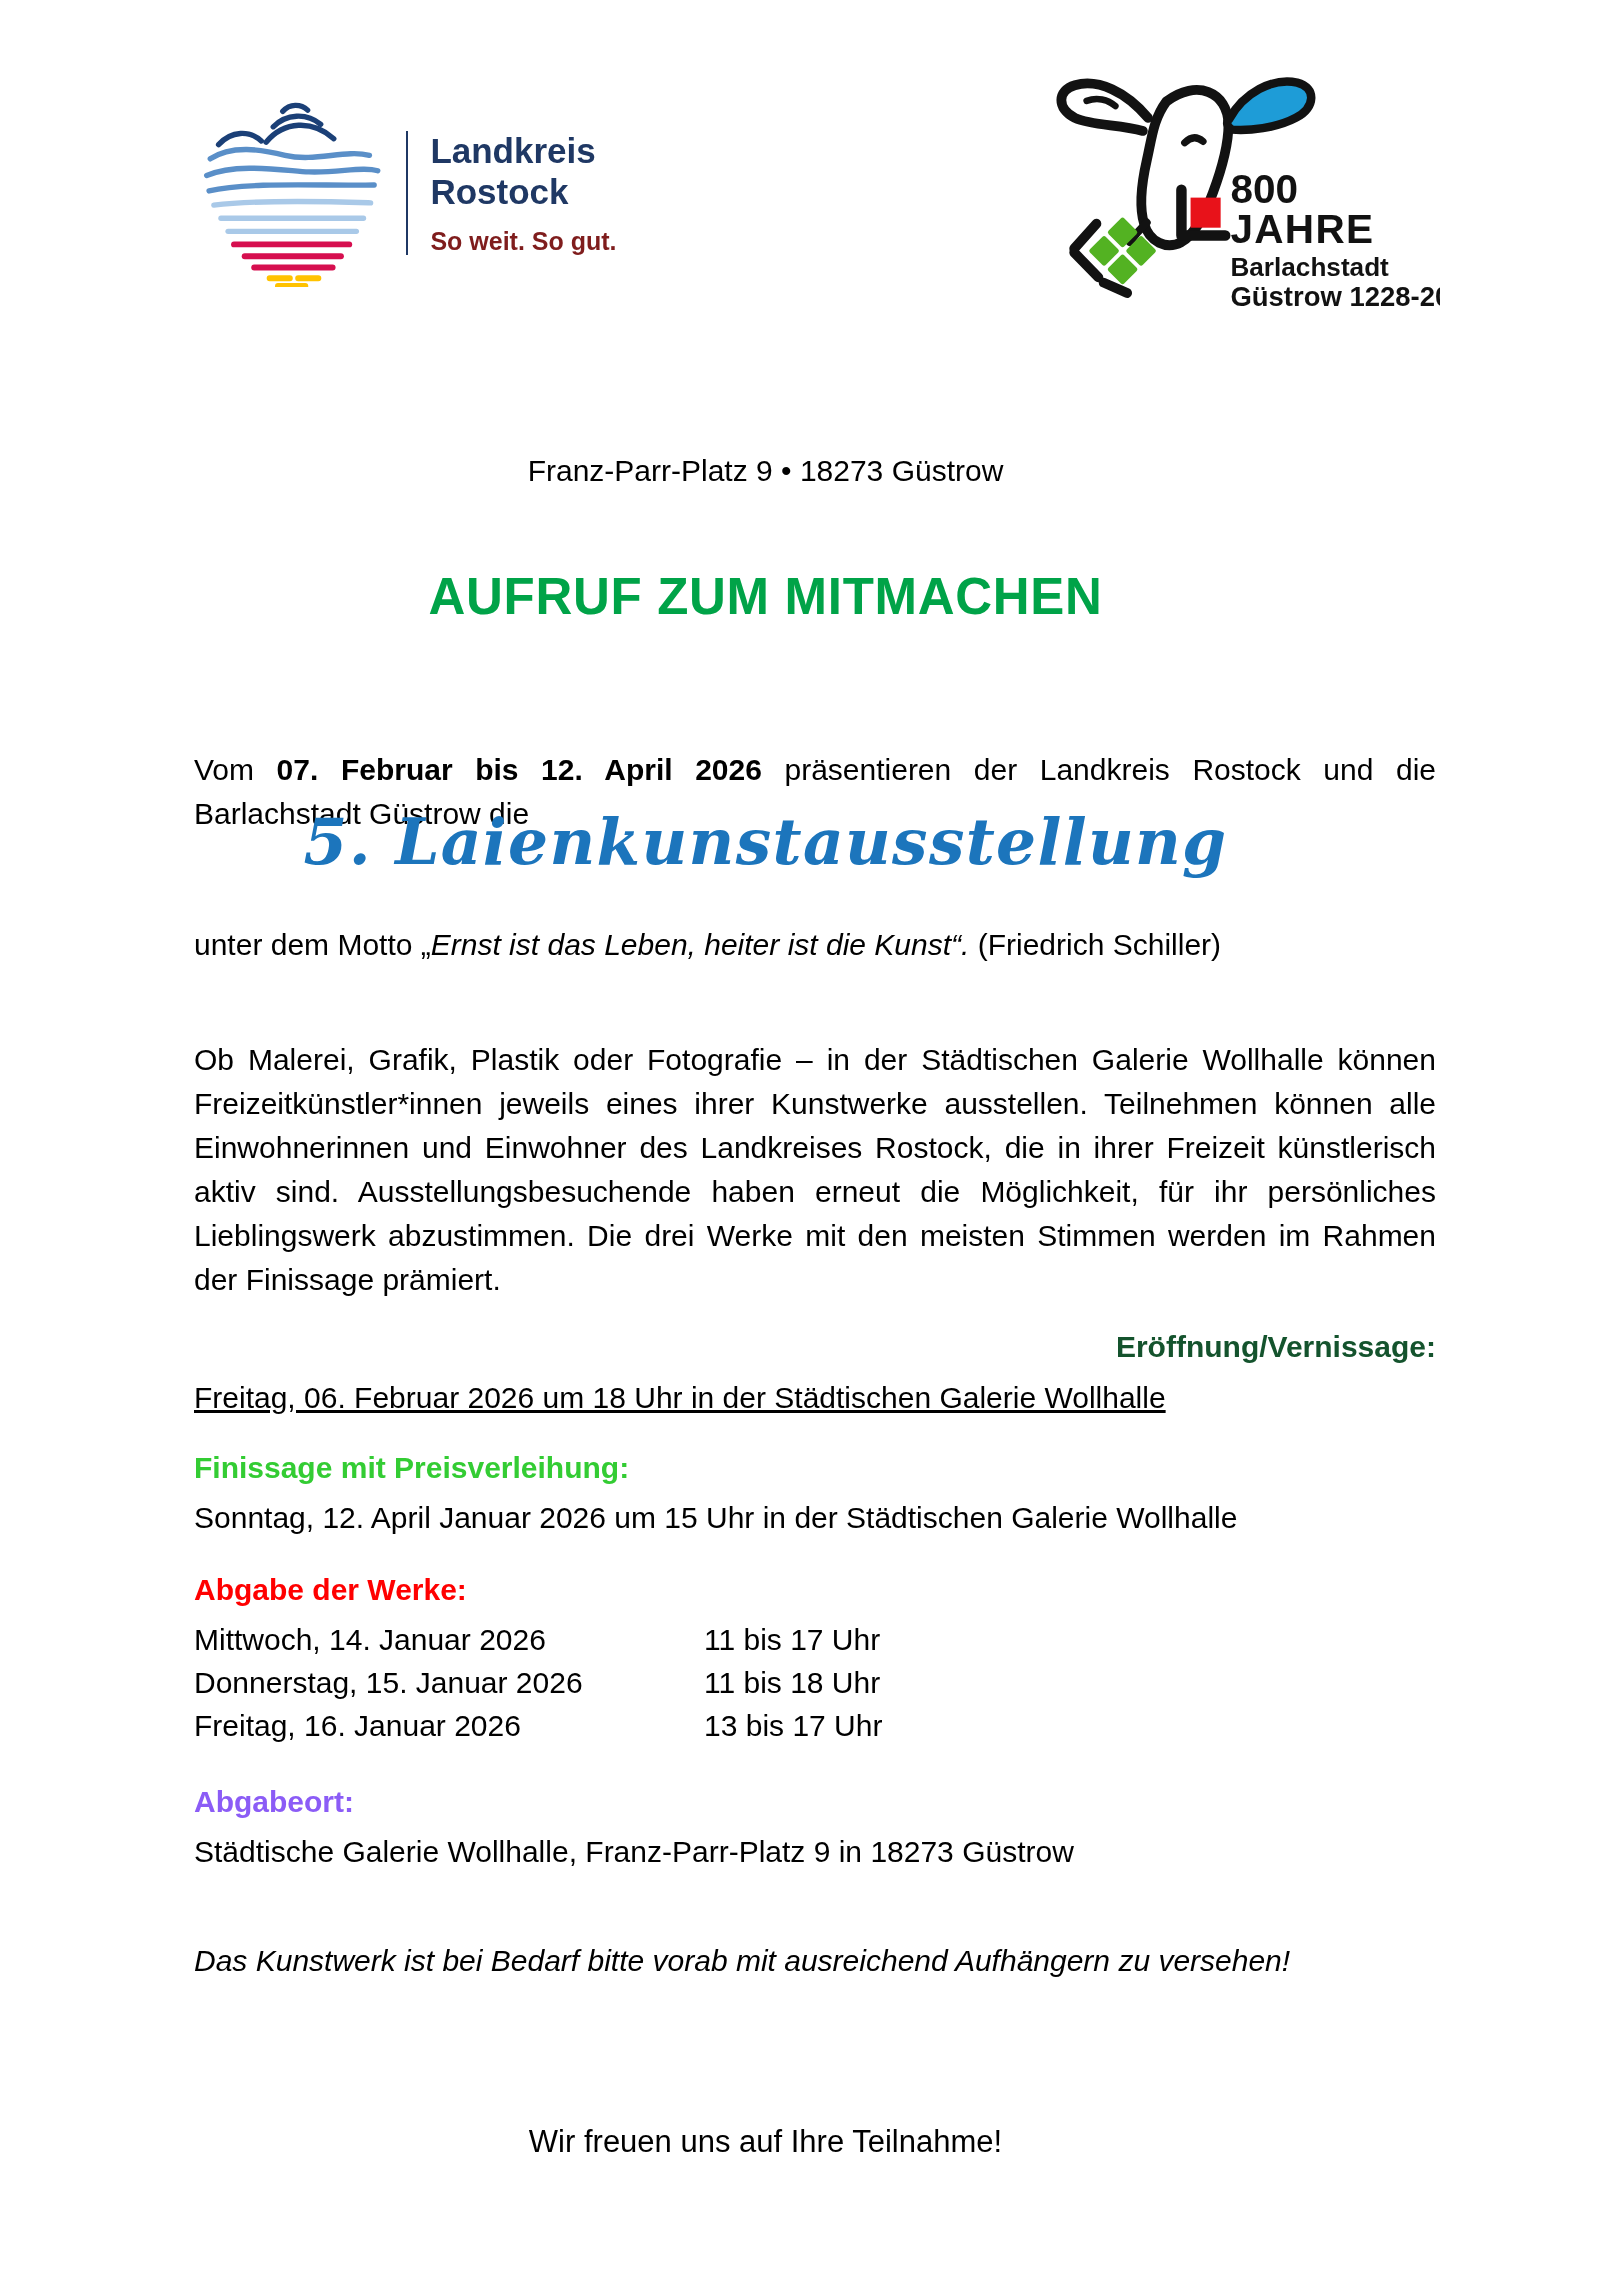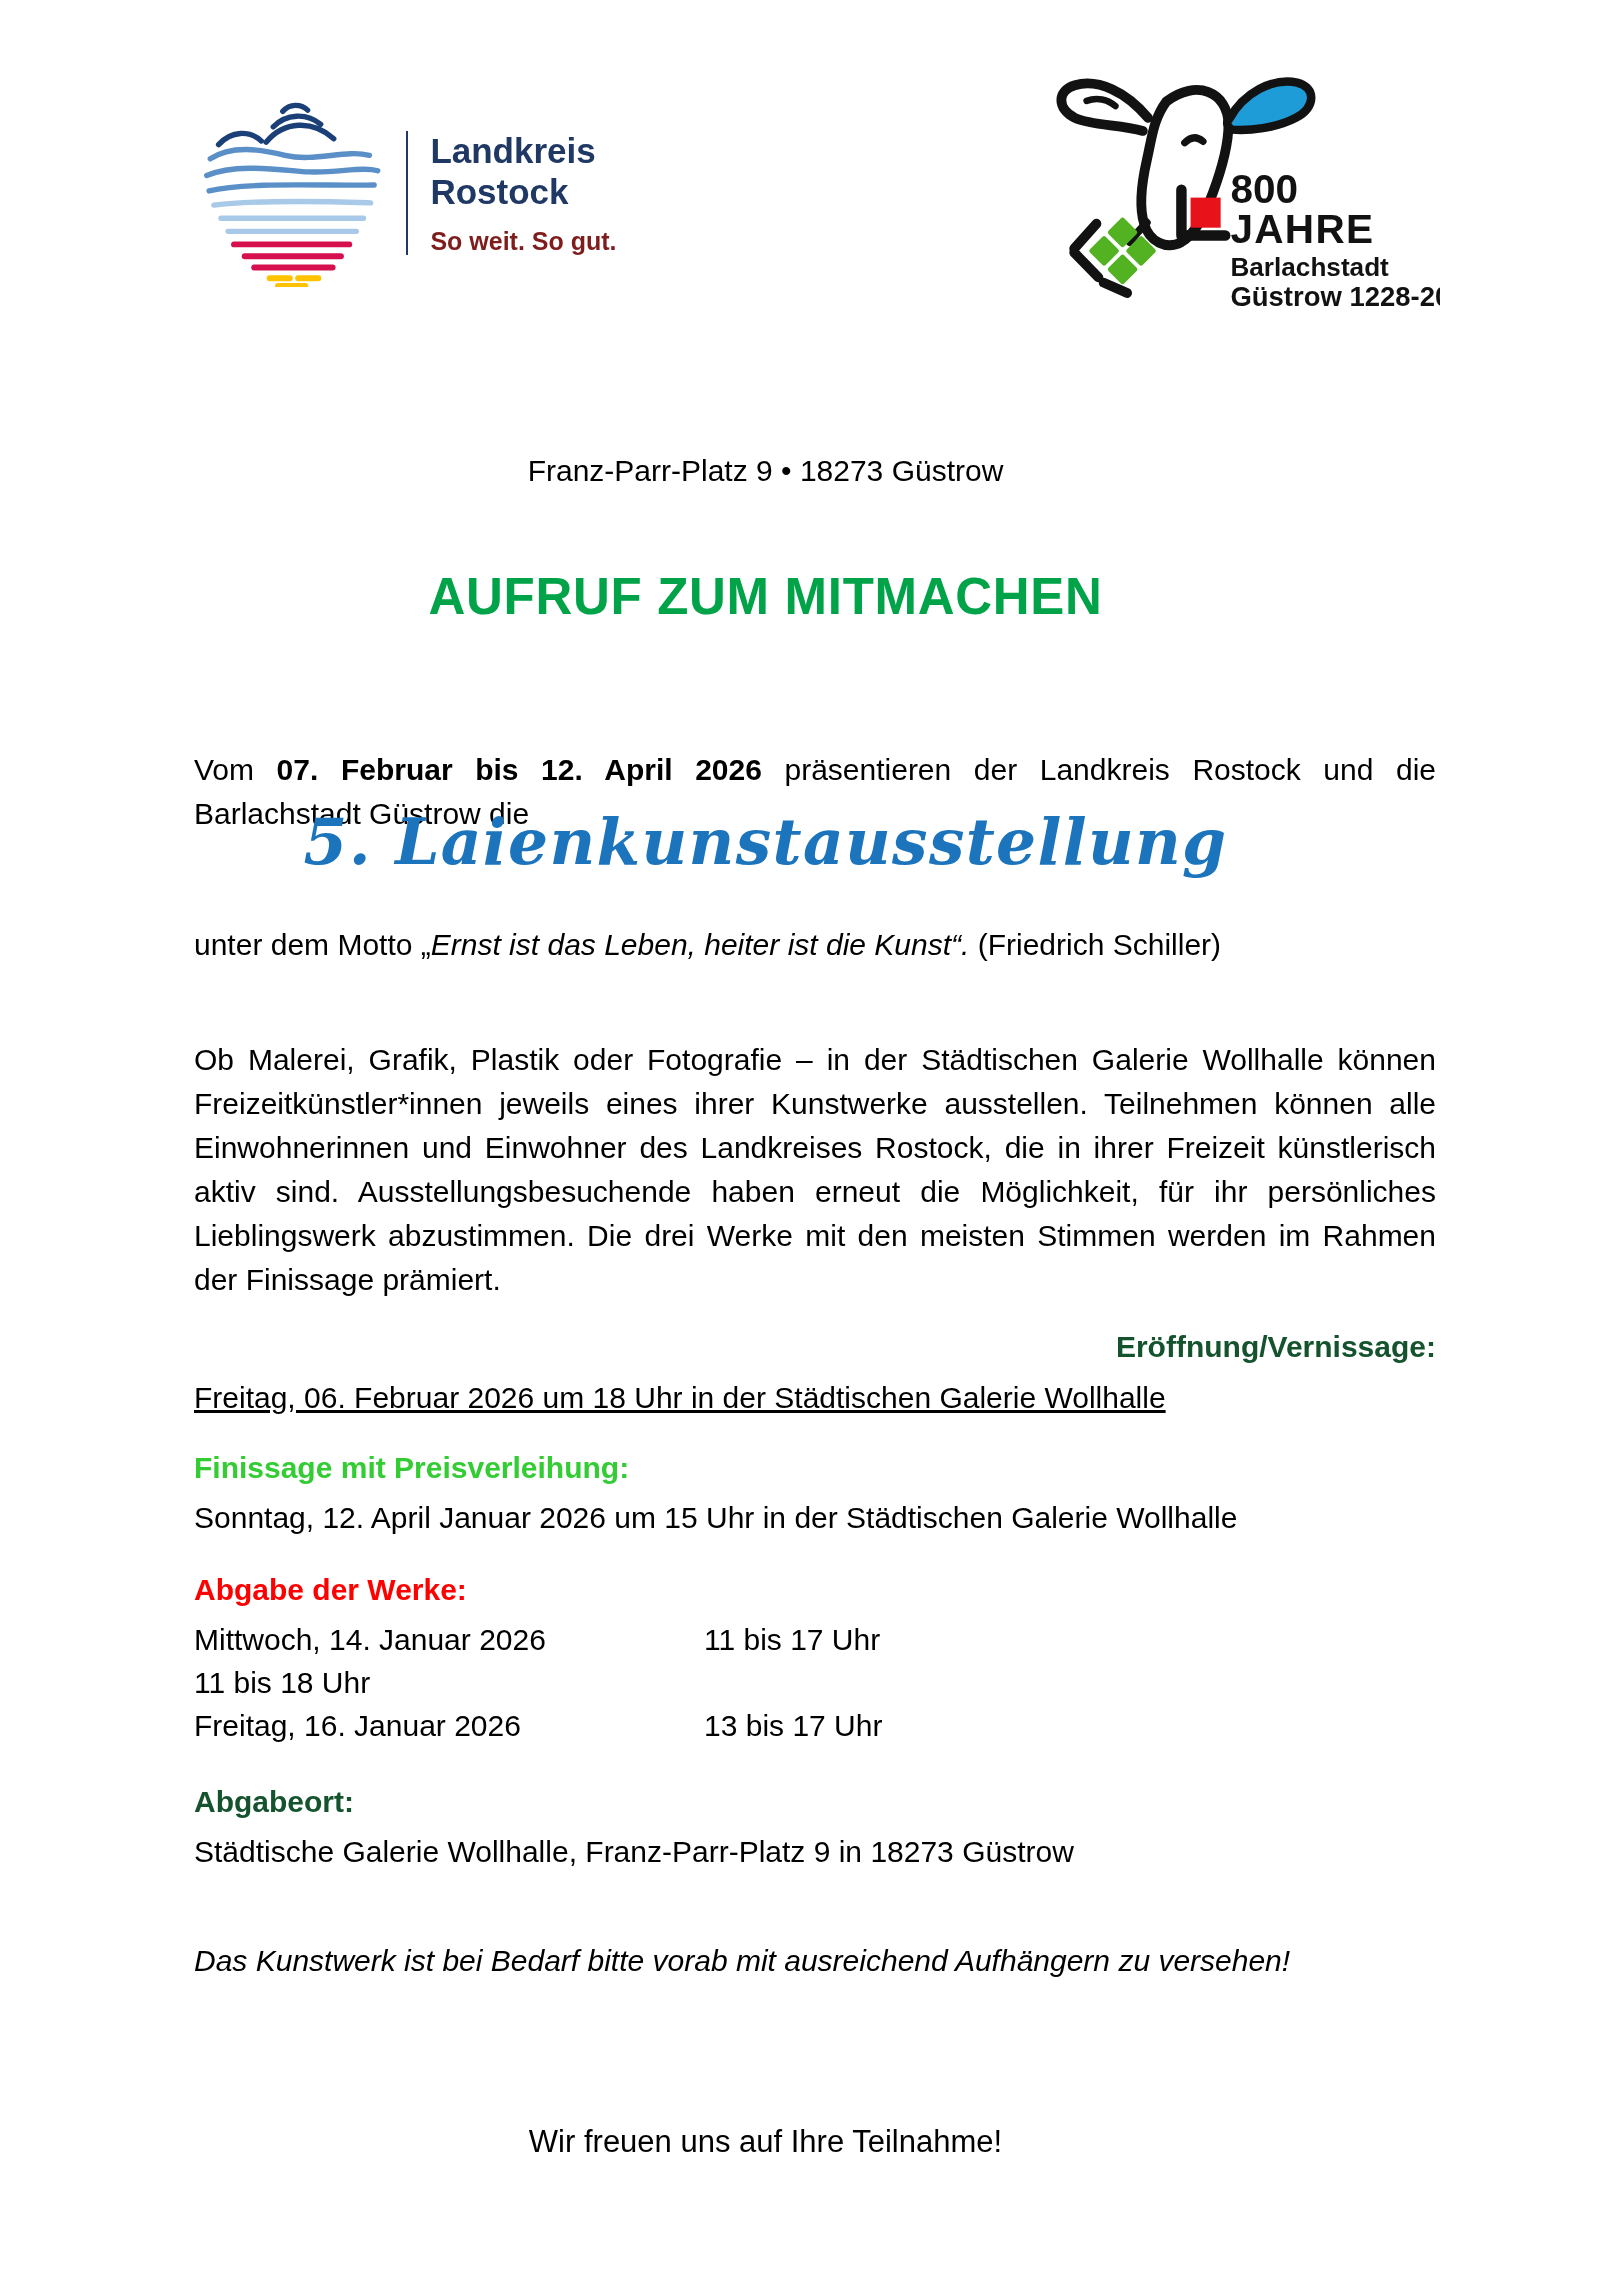--- a/index.html
+++ b/index.html
@@ -151,29 +151,30 @@
   <div class="sec-head h-finissage" style="color: rgb(51, 204, 51);">Finissage mit Preisverleihung:</div>
   <div class="line l-finissage">Sonntag, 12. April Januar 2026 um 15 Uhr in der Städtischen Galerie Wollhalle</div>
 
   <div class="sec-head h-submission" style="color: rgb(255, 0, 0);">Abgabe der Werke:</div>
   <div class="submission-table">
     <div class="sub-row">
       <span class="sub-date">Mittwoch, 14. Januar 2026</span>
       <span class="sub-time">11 bis 17 Uhr</span>
     </div>
     <div class="sub-row">
+      <span class="sub-date">Donnerstag, 15. Januar 2026</span>
       <span class="sub-time">11 bis 18 Uhr</span>
     </div>
     <div class="sub-row">
       <span class="sub-date">Freitag, 16. Januar 2026</span>
       <span class="sub-time">13 bis 17 Uhr</span>
     </div>
   </div>
 
-  <div class="sec-head h-location" style="color: #14532d;">Abgabeort:</div>
+  <div class="sec-head h-location" style="color: #8b5cf6;">Abgabeort:</div>
   <div class="line l-location">Städtische Galerie Wollhalle, Franz-Parr-Platz 9 in 18273 Güstrow</div>
 
   <div class="line note">Das Kunstwerk ist bei Bedarf bitte vorab mit ausreichend Aufhängern zu versehen!</div>
 
   <div class="center closing">Wir freuen uns auf Ihre Teilnahme!</div>
 
 </div>
 
 
 </body></html>

